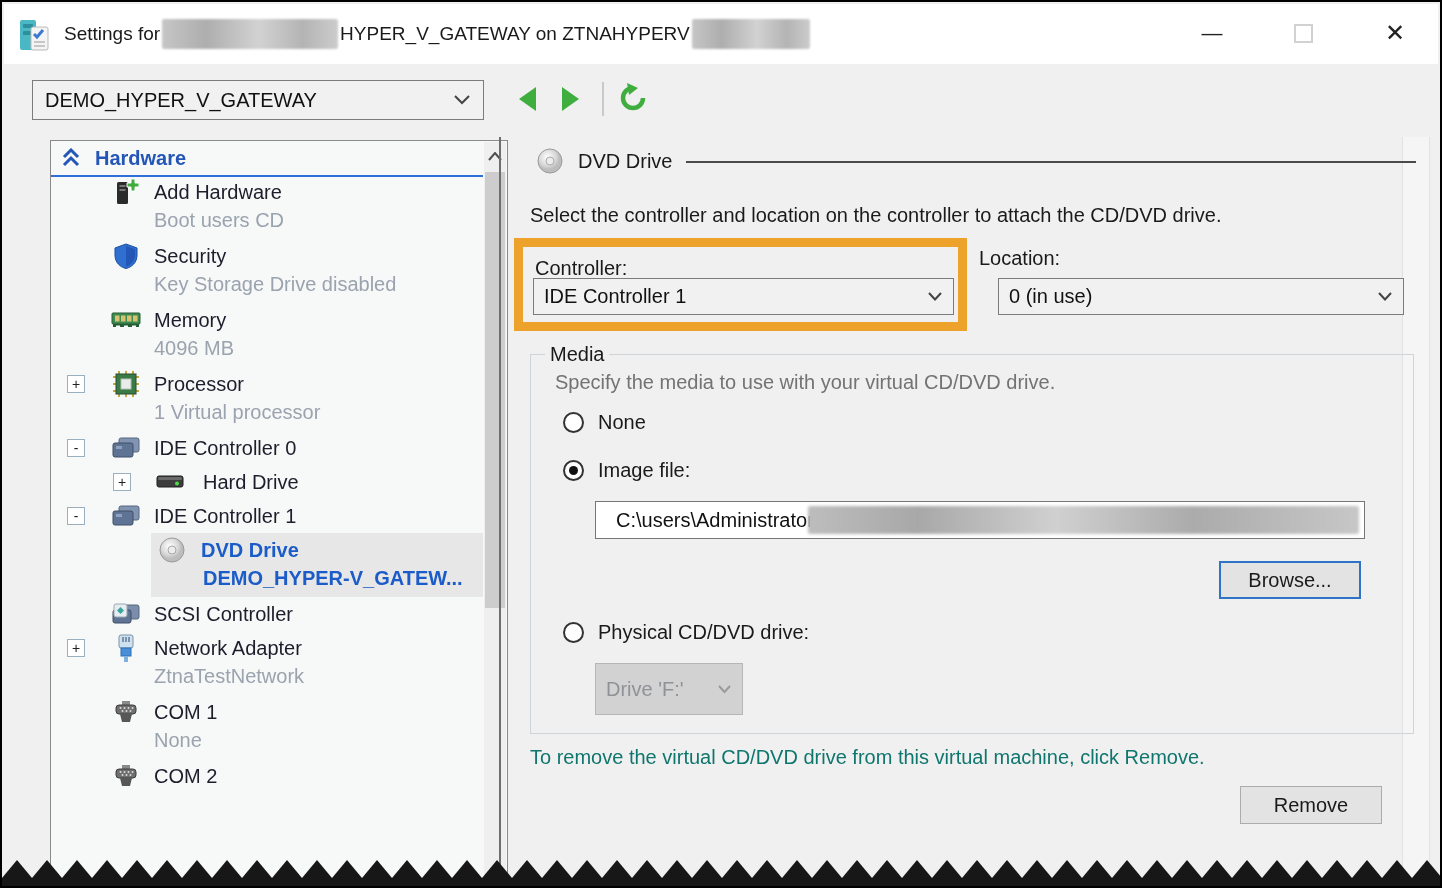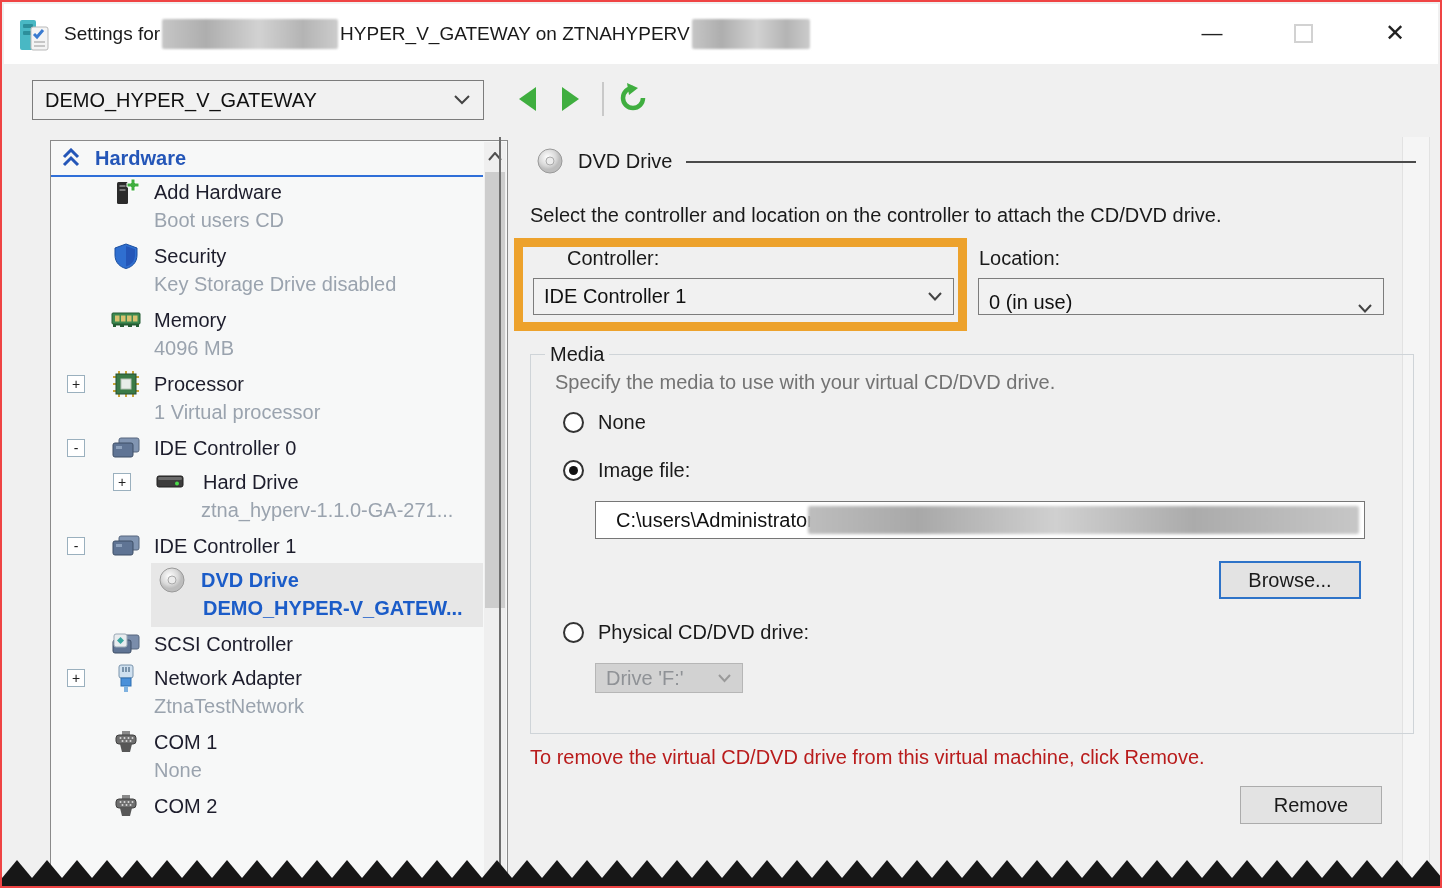--- a/index.html
+++ b/index.html
@@ -1,19 +1,19 @@
 <!DOCTYPE html>
 <html><head>
 <meta charset="utf-8">
 <style>
   * { margin:0; padding:0; box-sizing:border-box; }
   html,body { width:1442px; height:888px; overflow:hidden; }
   body { font-family:"Liberation Sans", sans-serif; background:#fff; position:relative; }
 
-  .window { position:absolute; inset:0; border:2px solid #ef4444; background:#f0f0f0; }
+  .window { position:absolute; inset:0; border:2px solid #000000; background:#f0f0f0; }
 
   
   .titlebar { position:absolute; left:2px; top:2px; right:2px; height:60px; background:#fff; }
   .app-icon { position:absolute; left:14px; top:13px; width:36px; height:36px; }
   .title-text { position:absolute; left:60px; top:0; height:60px; display:flex; align-items:center; font-size:19px; color:#1a1a1a; white-space:pre; }
   .redact { display:inline-block; height:30px; border-radius:2px; margin:0 2px;
             background:linear-gradient(90deg,#c6c6c6,#aeaeae 25%,#d2d2d2 55%,#b4b4b4 80%,#cccccc); filter:blur(1px); }
   .redact.r1 { width:176px; }
   .redact.r2 { width:118px; }
   .winbtn { position:absolute; top:0; width:50px; height:58px; display:flex; align-items:center; justify-content:center; font-size:21px; color:#222; cursor:default; }
@@ -64,50 +64,50 @@
   .section-header { position:absolute; left:534px; top:142px; right:24px; height:34px; display:flex; align-items:center; gap:14px; }
   .section-header .disc { width:28px; height:28px; }
   .section-header .stitle { font-size:20px; color:#1a1a1a; white-space:nowrap; }
   .section-header .rule { flex:1; height:2px; background:#4a4a4a; margin-top:2px; }
 
   .intro { position:absolute; left:528px; top:202px; font-size:20px; color:#1a1a1a; }
 
   .hl-box { position:absolute; left:512px; top:236px; width:453px; height:93px; border:9px solid #eda22c; z-index:5; }
 
   .field-label { position:absolute; font-size:20px; color:#1a1a1a; }
-  .lbl-controller { left:533px; top:245px;margin-left:32px; }
+  .lbl-controller { left:533px; top:255px; }
   .lbl-location { left:977px; top:245px; }
 
   .dropdown { position:absolute; height:37px; background:#f1f1f1; border:1px solid #7c7c7c; display:flex; align-items:center; padding:0 10px; font-size:20px; color:#111; }
   .dd-controller { left:531px; top:276px; width:421px; }
-  .dd-location { left:976px; top:276px; width:406px;align-items:flex-end; }
+  .dd-location { left:996px; top:276px; width:406px; }
   .dropdown .spacer { flex:1; }
 
   .groupbox { position:absolute; left:528px; top:352px; width:884px; height:380px; border:1px solid #cfd4d8; }
   .groupbox .legend { position:absolute; left:14px; top:-12px; background:#f0f0f0; padding:0 5px; font-size:20px; color:#1a1a1a; }
   .media-desc { position:absolute; left:24px; top:16px; font-size:20px; color:#737373; }
 
   .radio-row { position:absolute; display:flex; align-items:center; gap:14px; }
   .radio { width:21px; height:21px; border:2px solid #333; border-radius:50%; background:#fff; position:relative; flex:0 0 auto; }
   .radio.checked::after { content:""; position:absolute; left:4px; top:4px; width:9px; height:9px; border-radius:50%; background:#111; }
   .radio-label { font-size:20px; color:#1a1a1a; }
   .row-none { left:32px; top:56px; }
   .row-image { left:32px; top:104px;justify-content:flex-end; }
   .row-physical { left:32px; top:266px; }
 
   .path-input { position:absolute; left:64px; top:146px; width:770px; height:38px; background:#fff; border:1px solid #767676; font-size:20px; color:#111; display:flex; align-items:center; padding-left:20px; overflow:hidden; }
   .path-input .redact-in { position:absolute; left:212px; right:5px; top:4px; bottom:4px; border-radius:2px;
        background:linear-gradient(90deg,#bdbdbd,#a8a8a8 20%,#d0d0d0 45%,#ababab 70%,#c7c7c7); filter:blur(1.5px); }
 
   .btn { background:#e3e3e3; border:1px solid #acacac; font-size:20px; color:#1a1a1a; display:flex; align-items:center; justify-content:center; }
   .btn-browse { position:absolute; left:688px; top:206px; width:142px; height:38px; border:2px solid #2e73c8; }
-  .dd-disabled { position:absolute; left:64px; top:308px; width:148px; height:30px; background:#d2d2d2; border:1px solid #b6b6b6; color:#8f9296; display:flex; align-items:center; padding:7px 10px; font-size:20px; }
+  .dd-disabled { position:absolute; left:64px; top:308px; width:148px; height:52px; background:#d2d2d2; border:1px solid #b6b6b6; color:#8f9296; display:flex; align-items:center; padding:7px 10px; font-size:20px; }
   .dd-disabled .spacer { flex:1; }
 
-  .remove-hint { position:absolute; left:528px; top:744px; font-size:20px; color:#b91c1c;text-align:right; }
+  .remove-hint { position:absolute; left:528px; top:744px; font-size:20px; color:#0f766e;text-align:right; }
   .btn-remove { position:absolute; left:1238px; top:784px; width:142px; height:38px; }
 
   
   .torn { position:absolute; left:0; bottom:0; width:100%; height:28px; z-index:50; }
 </style>
 </head>
 <body>
 
 <div class="window">
 
@@ -237,21 +237,20 @@
         <span class="expander">+</span>
         <span class="ticon">
           <svg width="28" height="16" viewBox="0 0 28 16">
             <rect x="1" y="2" width="26" height="11" rx="2" fill="#3c3c3c" stroke="#1f1f1f"></rect>
             <rect x="2" y="3" width="24" height="3" rx="1.5" fill="#6a6a6a"></rect>
             <circle cx="21" cy="9.5" r="2" fill="#4adb4a"></circle>
           </svg>
         </span>
         <span class="tlabel">Hard Drive</span>
       </div>
-      <div class="tsub child">ztna_hyperv-1.1.0-GA-271...</div>
 
       <div class="trow">
         <span class="expander">-</span>
         <span class="ticon">
           <svg width="28" height="22" viewBox="0 0 28 22">
             <rect x="7" y="1" width="20" height="14" rx="2" fill="#8195b2" stroke="#57677f"></rect>
             <rect x="1" y="6" width="20" height="14" rx="2" fill="#5f7494" stroke="#3e4e66"></rect>
             <rect x="4" y="9" width="6" height="3" fill="#8ea2bd"></rect>
           </svg>
         </span>

